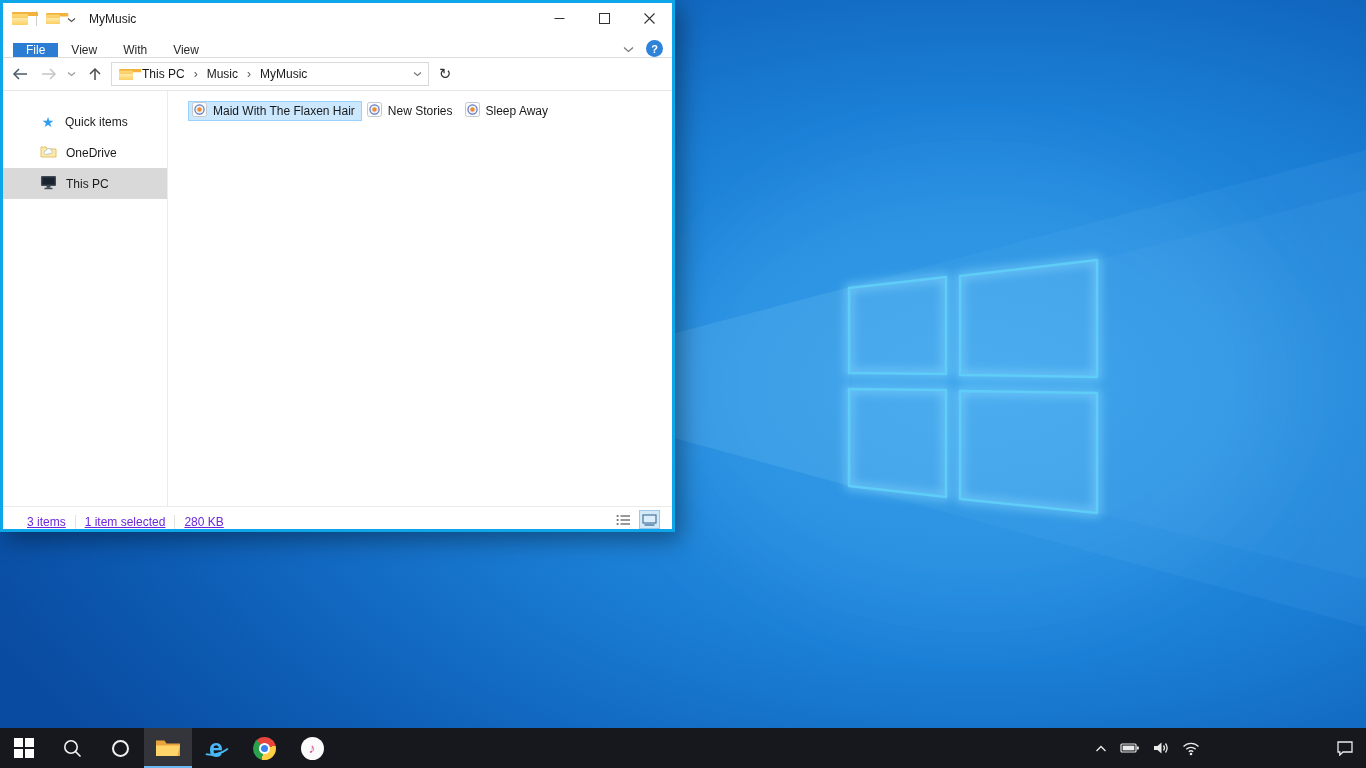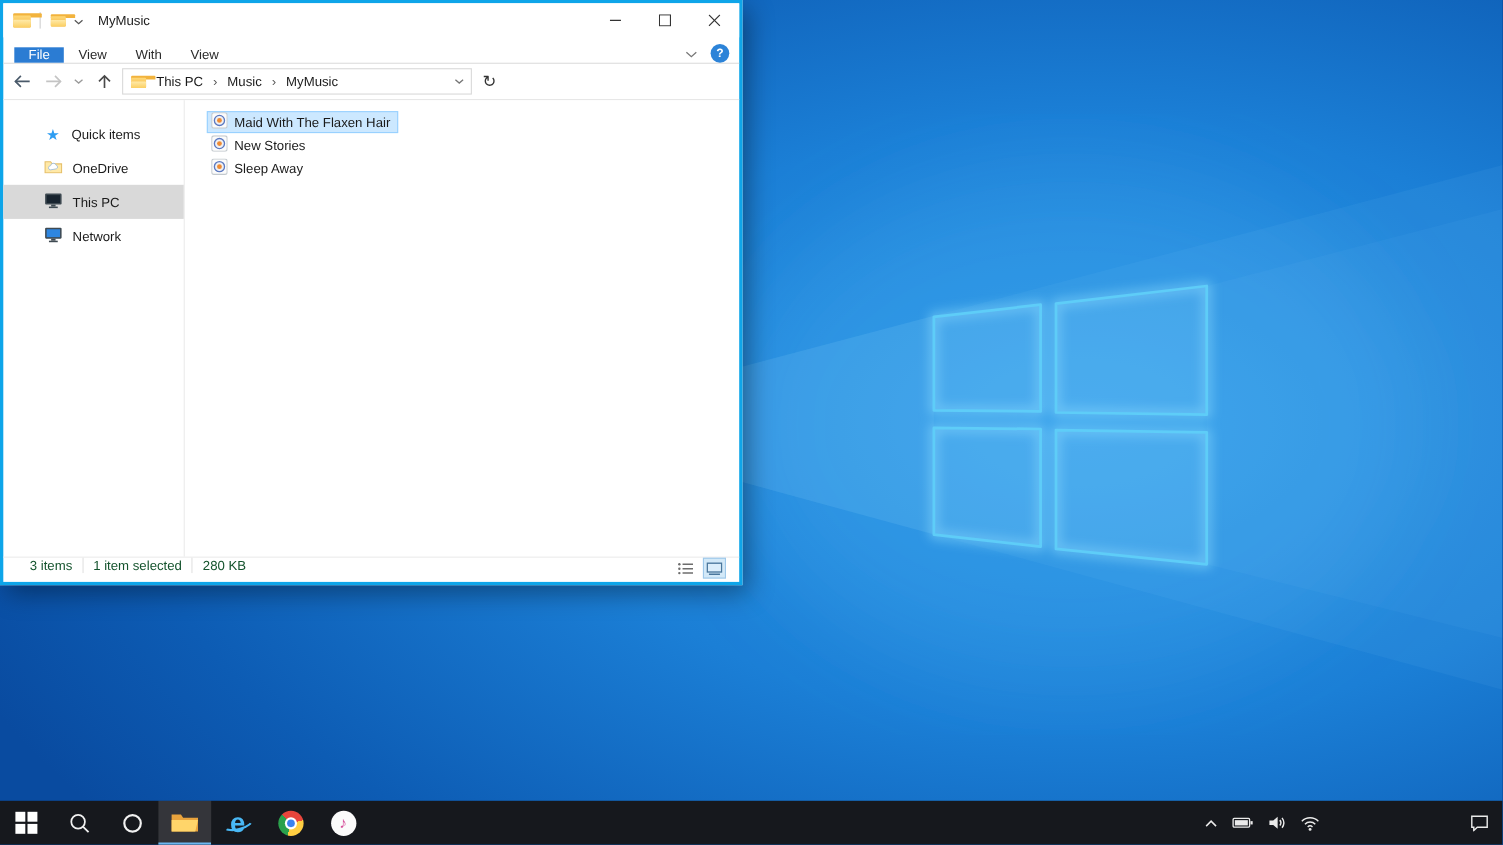--- a/index.html
+++ b/index.html
@@ -48,26 +48,26 @@
   .search-box input::placeholder { color:#7b7b7b; }
 
   .main { flex:1; min-height:0; display:flex; }
   .sidebar { width:165px; flex:none; border-right:1px solid #ececec; padding-top:15px; }
   .nav-item { height:31px; display:flex; align-items:center; gap:9px; padding-left:37px; }
   .nav-item.selected { background:#d9d9d9; }
   .nav-label { white-space:nowrap; }
   .star-glyph { color:#2e9df2; font-size:14px; line-height:1; width:16px; text-align:center; }
 
   .content { flex:1; padding:10px 0 0 20px; }
-  .file-list { display:flex; flex-direction:column; align-items:flex-start; gap:1px; }
+  .file-list { display:flex; flex-direction:row; align-items:flex-start; gap:1px; }
   .file-row { display:flex; align-items:center; gap:6px; height:20px; padding:0 6px 0 3px; border:1px solid transparent; }
   .file-row.selected { background:#cce8ff; border-color:#99d1ff; }
   .file-name { white-space:nowrap; }
 
-  .statusbar { height:23px; flex:none; border-top:1px solid #ebebeb; display:flex; align-items:flex-start; padding:0 12px 0 24px; color:#14532d; }
+  .statusbar { height:23px; flex:none; border-top:1px solid #ebebeb; display:flex; align-items:flex-end; padding:0 12px 0 24px; color:#6d28d9;text-decoration:underline; }
   .sb-item { white-space:nowrap; }
   .sb-sep { width:1px; height:14px; background:#e2e2e2; margin:0 9px; }
   .view-toggles { margin-left:auto; display:flex; gap:5px; align-items:center; }
   .vt { width:21px; height:19px; display:flex; align-items:center; justify-content:center; border:1px solid transparent; }
   .vt.active { background:#d3e9f8; border-color:#9ec8ea; }
 
   
   .taskbar { position:absolute; left:0; bottom:0; width:1366px; height:40px; background:#16181d;
              display:flex; align-items:stretch; z-index:6; }
   .tb-btn { width:48px; display:flex; align-items:center; justify-content:center; }
@@ -246,31 +246,20 @@
           <span>
             <svg width="17" height="15" viewBox="0 0 17 15">
                 <rect x="1" y="1" width="15" height="10" rx="1" fill="#3f4a52"></rect>
                 <rect x="2.4" y="2.4" width="12.2" height="7.2" fill="#18242f"></rect>
                 <rect x="6.5" y="11" width="4" height="1.8" fill="#3f4a52"></rect>
                 <rect x="4.5" y="12.8" width="8" height="1.4" fill="#3f4a52"></rect>
               </svg>
           </span>
           <span class="nav-label">This PC</span>
         </div>
-        <div class="nav-item">
-          <span>
-            <svg width="17" height="15" viewBox="0 0 17 15">
-                <rect x="1" y="1" width="15" height="10" rx="1" fill="#3f4a52"></rect>
-                <rect x="2.4" y="2.4" width="12.2" height="7.2" fill="#2e86e0"></rect>
-                <rect x="6.5" y="11" width="4" height="1.8" fill="#3f4a52"></rect>
-                <rect x="4.5" y="12.8" width="8" height="1.4" fill="#3f4a52"></rect>
-              </svg>
-          </span>
-          <span class="nav-label">Network</span>
-        </div>
       </div>
 
       <div class="content">
         <div class="file-list">
           <div class="file-row selected">
             <span>
               <svg width="15" height="15" viewBox="0 0 15 15">
                   <rect x="0.5" y="0.5" width="14" height="14" rx="2" fill="#fbfbfb" stroke="#c3c9ce"></rect>
                   <circle cx="7.5" cy="7.5" r="4.6" fill="#f0f0f2" stroke="#5b79c2" stroke-width="1.2"></circle>
                   <circle cx="7.5" cy="7.5" r="2.2" fill="#ef8b33"></circle>

